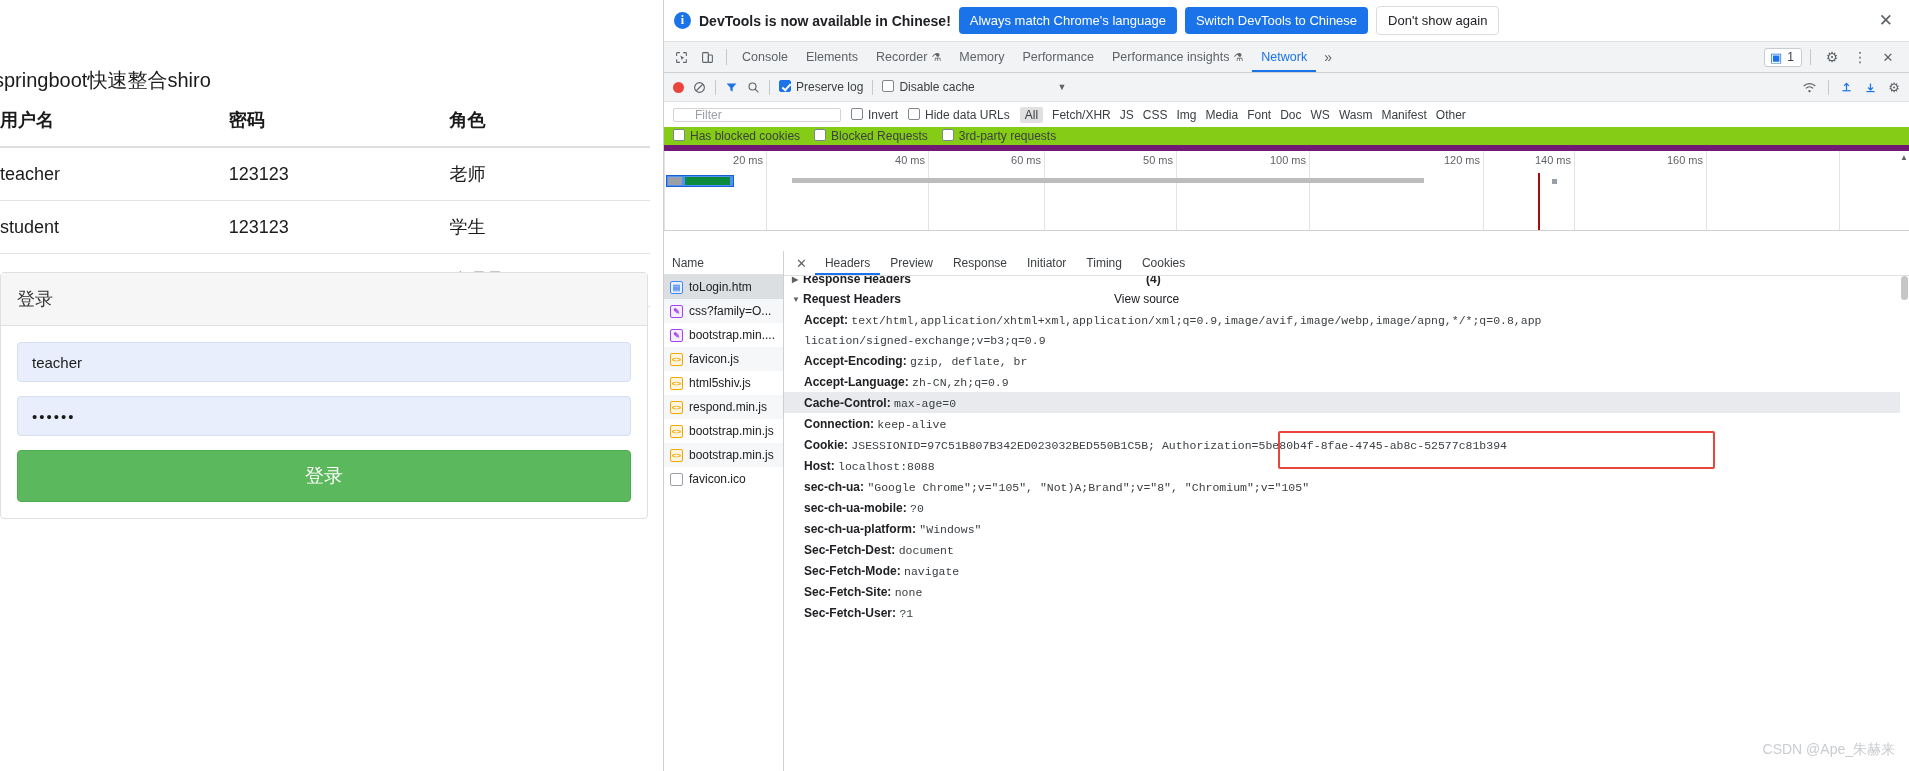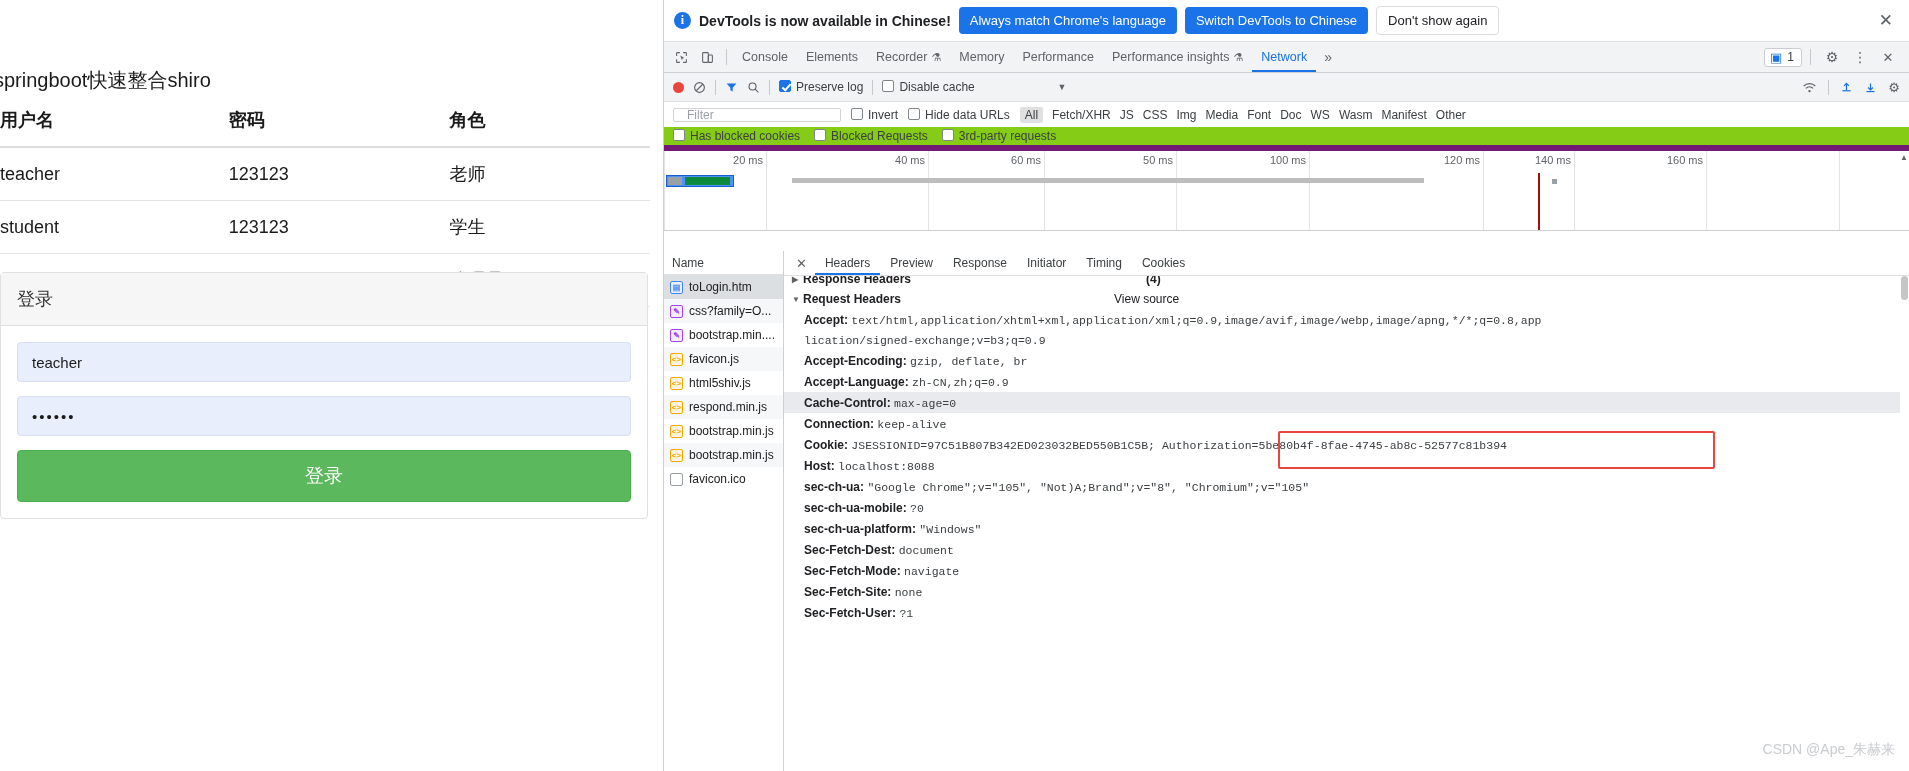--- a/index.html
+++ b/index.html
@@ -151,21 +151,21 @@
   .throt { font-size:12px; color:#7f1d1d; cursor:pointer; white-space:nowrap;margin-top:40px; }
   .netctl-right { margin-left:auto; display:flex; align-items:center; gap:11px; }
 
   
   .filtrow {
     display:flex; align-items:center; gap:10px;
     height:25px; padding:0 9px; background:#fff; flex:0 0 auto;
   }
   .filt-input {
     width:168px; height:14px; border:1px solid #d4d4d4; border-radius:2px;
-    font-size:12px; padding:0 13px; color:#8b5cf6; background:#fff;
+    font-size:12px; padding:0 21px; color:#8b5cf6; background:#fff;
     font-family:"Liberation Sans", sans-serif; outline:none;
   }
   .filt-input::placeholder { color:#9aa0a6; }
   .type-list { display:flex; align-items:center; gap:9px; font-size:12px; color:#3c4043; }
   .type-list span { cursor:pointer; white-space:nowrap; }
   .type-list span.sel { background:#e0e0e0; border-radius:2px; padding:1px 5px; }
   .blockrow {
     display:flex; align-items:center; gap:14px;
     height:24px; padding:0 9px; background:#84cc16;
     border-bottom:6px solid #701a75; flex:0 0 auto;

